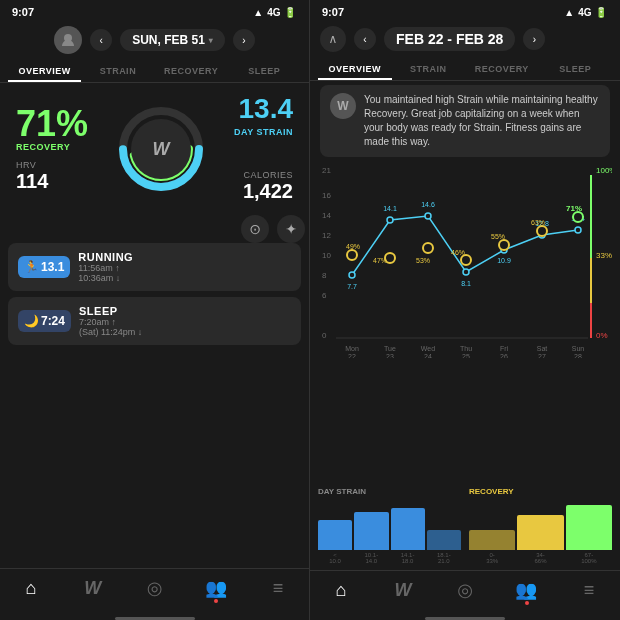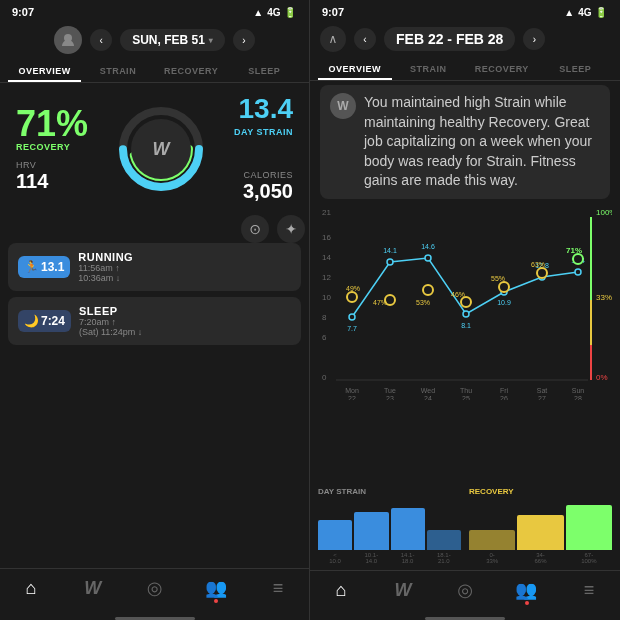--- a/index.html
+++ b/index.html
@@ -347,21 +347,21 @@
       border-radius: 50%;
       background: #555;
       display: flex; align-items: center; justify-content: center;
       color: #aaa;
       font-size: 12px;
       font-weight: 700;
       flex-shrink: 0;
     }
     .msg-text {
       color: #ccc;
-      font-size: 14px;
+      font-size: 10px;
       line-height: 1.4;
     }
 
     
     .chart-area {
       flex: 1;
       position: relative;
       padding: 0 8px;
       overflow: hidden;
     }
@@ -480,21 +480,21 @@
         <div class="ring-inner">
           <span class="ring-w">W</span>
         </div>
       </div>
 
       <div class="right-metrics">
         <span class="strain-value">13.4</span>
         <span class="strain-label">DAY STRAIN</span>
         <div style="margin-top:8px;">
           <div class="calories-label">CALORIES</div>
-          <div class="calories-value">3,050</div>
+          <div class="calories-value">1,422</div>
         </div>
       </div>
     </div>
   </div>
 
   <div class="activity-icons-row">
     <button class="activity-icon-btn">⊙</button>
     <button class="activity-icon-btn">✦</button>
   </div>
 

